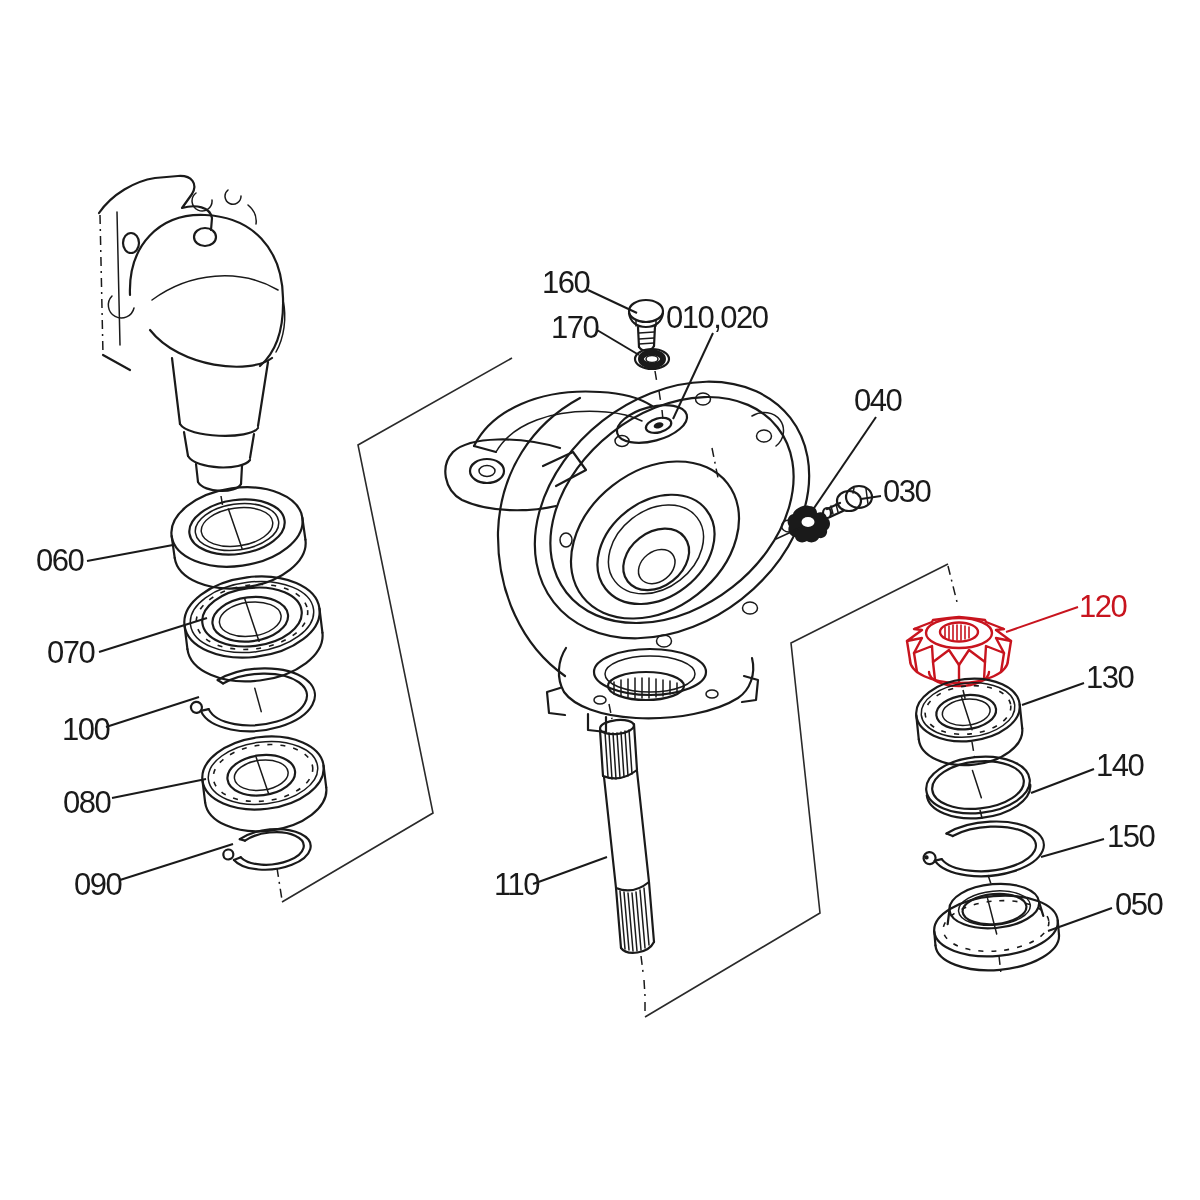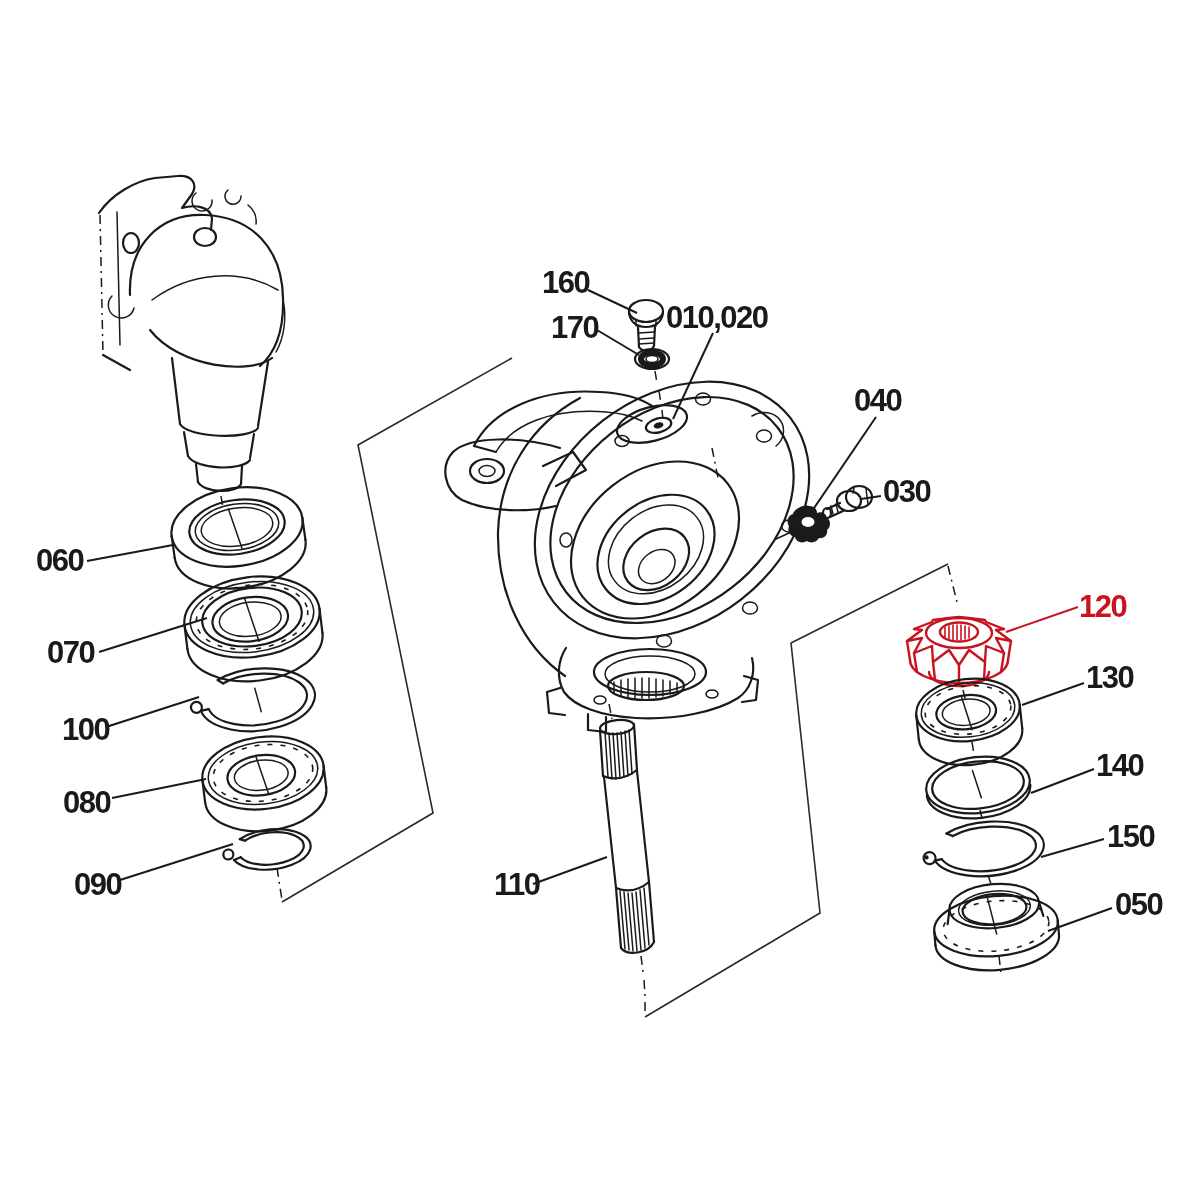--- a/index.html
+++ b/index.html
@@ -1,17 +1,17 @@
 <!DOCTYPE html>
 <html><head>
 <meta charset="utf-8">
 <style>
   html,body { margin:0; padding:0; background:#ffffff; }
   .stage { width:1200px; height:1200px; position:relative; background:#fff; overflow:hidden;
-           font-family:"Liberation Sans", sans-serif;font-weight:bold; }
+           font-family:"Liberation Sans", sans-serif; }
   svg { display:block; }
   .lbl { font-family:"Liberation Sans", sans-serif; font-size:31px; letter-spacing:-1.5px;
          fill:#1a1a1a; }
   .lbl.hl { fill:#c8141e; }
   .ln   { stroke:#1a1a1a; fill:none; stroke-width:2.2; stroke-linecap:round; stroke-linejoin:round; }
   .thin { stroke:#1a1a1a; fill:none; stroke-width:1.5; stroke-linecap:round; }
   .panel{ stroke:#2a2a2a; fill:none; stroke-width:1.6; }
   .dash { stroke:#1a1a1a; fill:none; stroke-width:1.5; stroke-dasharray:9 5 2 5; }
   .balls{ stroke:#1a1a1a; fill:none; stroke-width:1.6; stroke-dasharray:5 8; }
   .red  { stroke:#c8141e; fill:none; stroke-width:2.4; stroke-linecap:round; stroke-linejoin:round; }

